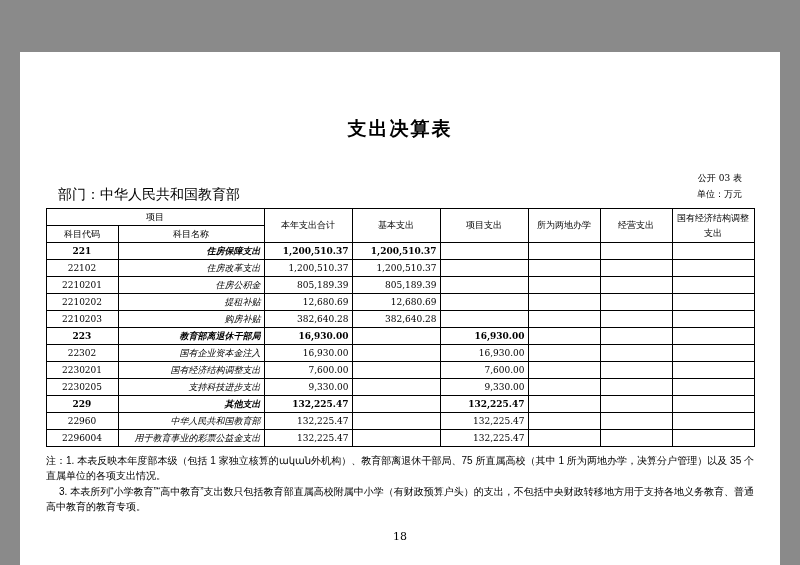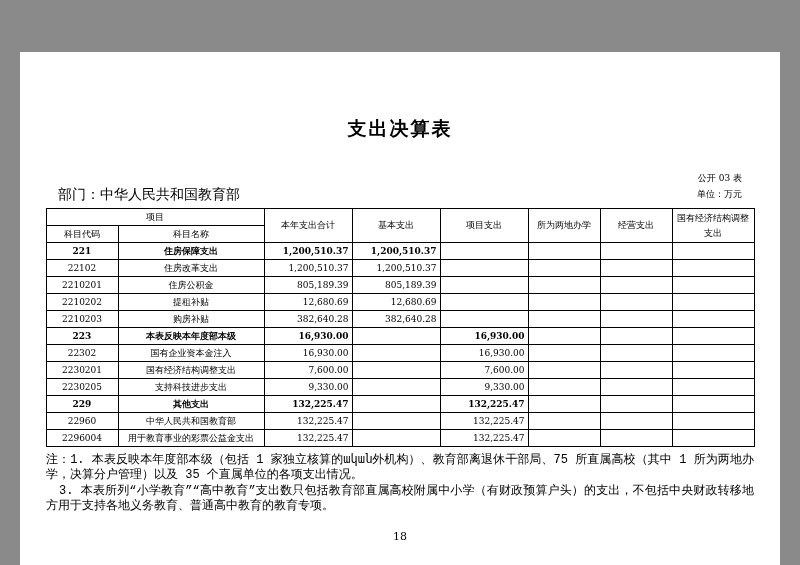--- a/index.html
+++ b/index.html
@@ -72,35 +72,36 @@
     box-sizing: border-box;
   }
   th.hdr {
     text-align: center;
     font-size: 9.5px;
   }
   td.code {
     text-align: center;
   }
   td.name {
-    text-align: center;
+    text-align: right;
+    font-style: italic;
   }
   td.num {
     text-align: right;
     padding-right: 5px;
   }
   tr.bold td {
     font-weight: bold;
   }
   .indent1 { padding-left: 12px; }
   .notes {
     width: 708px;
     margin: 6px auto 0 auto;
-    font-family: Liberation Mono, monospace;
-    font-size: 12px;
+    font-family: Liberation Sans, sans-serif;
+    font-size: 10px;
     line-height: 15px;
     color: #000;
     text-align: justify;
   }
   .notes p {
     margin: 0 0 1px 0;
     text-indent: 0;
   }
   .notes p.ind {
     text-indent: 13px;
@@ -202,21 +203,21 @@
           <td class="name indent1">购房补贴</td>
           <td class="num">382,640.28</td>
           <td class="num">382,640.28</td>
           <td class="num"></td>
           <td class="num"></td>
           <td class="num"></td>
           <td class="num"></td>
         </tr>
         <tr class="bold">
           <td class="code">223</td>
-          <td class="name">本表反映本年度部本级</td>
+          <td class="name">教育部离退休干部局</td>
           <td class="num">16,930.00</td>
           <td class="num"></td>
           <td class="num">16,930.00</td>
           <td class="num"></td>
           <td class="num"></td>
           <td class="num"></td>
         </tr>
         <tr>
           <td class="code">22302</td>
           <td class="name">国有企业资本金注入</td>

